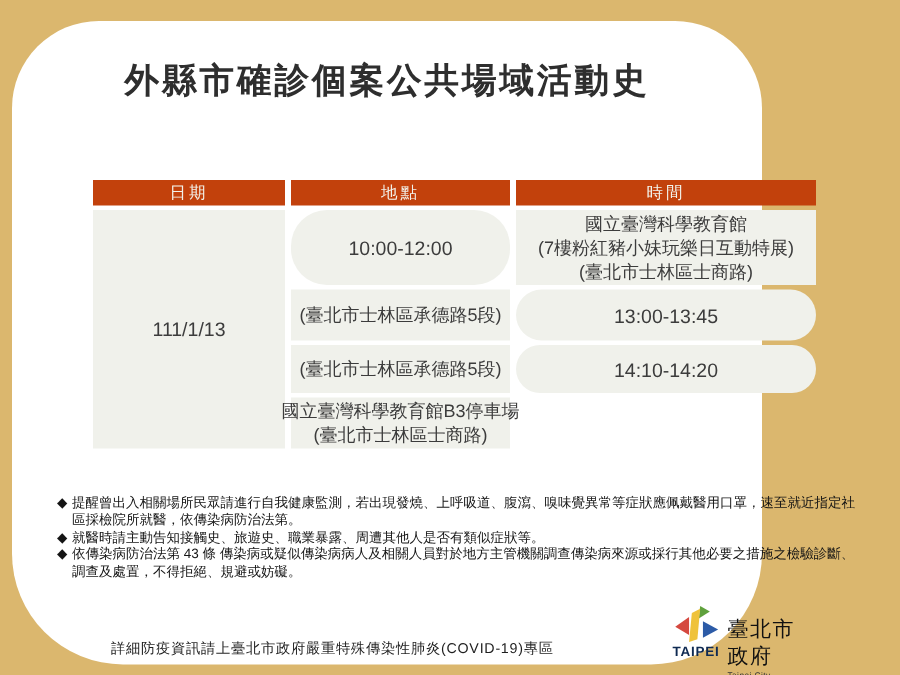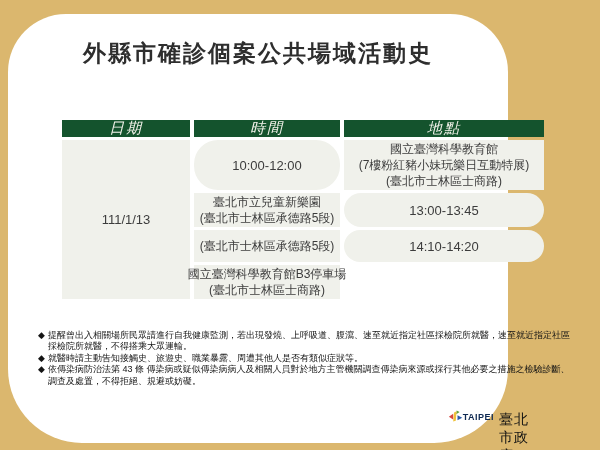--- a/index.html
+++ b/index.html
@@ -9,94 +9,94 @@
         border-radius:58px 58px 74px 74px;}
   .title{position:absolute;top:24px;left:0;width:100%;text-align:center;
          font-size:23px;font-weight:700;color:#2E2E2E;letter-spacing:2px;margin:0;}
   .badge{position:absolute;left:72px;top:68px;width:458px;height:29px;background:#F8E7AF;
          border-radius:15px;display:flex;align-items:center;justify-content:center;
          font-size:17px;color:#4C4C41;letter-spacing:1px;}
   .table{position:absolute;left:54px;top:106px;display:grid;
          grid-template-columns:128px 146px 200px;
          grid-template-rows:17px 50px 34px 32px 34px;
          column-gap:4px;row-gap:3px;}
-  .hcell{background:#14532d;color:#F2F2EA;display:flex;align-items:center;justify-content:center;
-         font-size:15px;letter-spacing:2px;font-style:italic;}
+  .hcell{background:#c2410c;color:#F2F2EA;display:flex;align-items:center;justify-content:center;
+         font-size:11px;letter-spacing:2px;}
   .cell{background:#F0F1EB;color:#3C3C3C;display:flex;flex-direction:column;
         align-items:center;justify-content:center;}
   .date-cell{grid-column:1;grid-row:2/6;font-size:13px;}
   .time-cell{font-size:13px;border-radius:24px;}
   .place-line{font-size:12px;line-height:16px;white-space:nowrap;}
   .notes{position:absolute;left:30px;top:316px;width:534px;font-size:9px;line-height:11.4px;color:#141414;}
   .note-row{display:flex;}
   .nprefix{flex:0 0 10px;width:10px;}
   .ntext{flex:1;}
   .bottom-info{position:absolute;left:66px;top:412px;font-size:9.5px;color:#1E1E1E;letter-spacing:0.5px;}
   .logo{position:absolute;left:440px;top:390px;display:flex;align-items:flex-start;gap:5px;}
-  .logo-mark{display:flex;flex-direction:row;align-items:center;width:46px;}
+  .logo-mark{display:flex;flex-direction:column;align-items:center;width:46px;}
   .logo-word{font-size:9px;font-weight:800;color:#0F2A52;letter-spacing:0.5px;margin-top:1px;}
   .logo-text{margin-top:7px;}
   .logo-cn{font-size:14px;font-weight:400;color:#111;font-family:"DejaVu Serif", serif;letter-spacing:1px;}
   .logo-en{font-size:5.5px;color:#333;margin-top:1px;letter-spacing:0.3px;}
 </style>
 </head>
 <body>
 
 <div class="stage">
   <div class="card">
 
     <h1 class="title">外縣市確診個案公共場域活動史</h1>
 
 
     <div class="table">
       <div class="hcell">日期</div>
+      <div class="hcell">地點</div>
       <div class="hcell">時間</div>
-      <div class="hcell">地點</div>
 
       <div class="cell date-cell">111/1/13</div>
 
       <div class="cell time-cell">10:00-12:00</div>
       <div class="cell">
         <div class="place-line">國立臺灣科學教育館</div>
         <div class="place-line">(7樓粉紅豬小妹玩樂日互動特展)</div>
         <div class="place-line">(臺北市士林區士商路)</div>
       </div>
 
       <div class="cell">
-        <div class="place-line">臺北市立兒童新樂園</div>
         <div class="place-line">(臺北市士林區承德路5段)</div>
       </div>
 
       <div class="cell time-cell">13:00-13:45</div>
       <div class="cell">
         <div class="place-line">(臺北市士林區承德路5段)</div>
       </div>
 
       <div class="cell time-cell">14:10-14:20</div>
       <div class="cell">
         <div class="place-line">國立臺灣科學教育館B3停車場</div>
         <div class="place-line">(臺北市士林區士商路)</div>
       </div>
     </div>
 
     <div class="notes">
       <div class="note-row">
         <span class="nprefix">◆</span>
-        <span class="ntext">提醒曾出入相關場所民眾請進行自我健康監測，若出現發燒、上呼吸道、腹瀉、速至就近指定社區採檢院所就醫，速至就近指定社區採檢院所就醫，不得搭乘大眾運輸。</span>
+        <span class="ntext">提醒曾出入相關場所民眾請進行自我健康監測，若出現發燒、上呼吸道、腹瀉、嗅味覺異常等症狀應佩戴醫用口罩，速至就近指定社區採檢院所就醫，依傳染病防治法第。</span>
       </div>
       <div class="note-row">
         <span class="nprefix">◆</span>
         <span class="ntext">就醫時請主動告知接觸史、旅遊史、職業暴露、周遭其他人是否有類似症狀等。</span>
       </div>
       <div class="note-row">
         <span class="nprefix">◆</span>
         <span class="ntext">依傳染病防治法第 43 條 傳染病或疑似傳染病病人及相關人員對於地方主管機關調查傳染病來源或採行其他必要之措施之檢驗診斷、調查及處置，不得拒絕、規避或妨礙。</span>
       </div>
     </div>
 
+    <div class="bottom-info">詳細防疫資訊請上臺北市政府嚴重特殊傳染性肺炎(COVID-19)專區</div>
 
     <div class="logo">
       <div class="logo-mark">
         <svg width="32" height="24" viewBox="0 0 34 26">
           <path d="M20,0 L27,4 L19,9 Z" fill="#5FA13D"></path>
           <path d="M14,5 L20,2 L18,24 L12,26 Z" fill="#EFC23B"></path>
           <path d="M2,15 L12,8 L12,21 Z" fill="#D5483F"></path>
           <path d="M33,17 L22,11 L22,23 Z" fill="#2C5BA7"></path>
         </svg>
         <div class="logo-word">TAIPEI</div>

